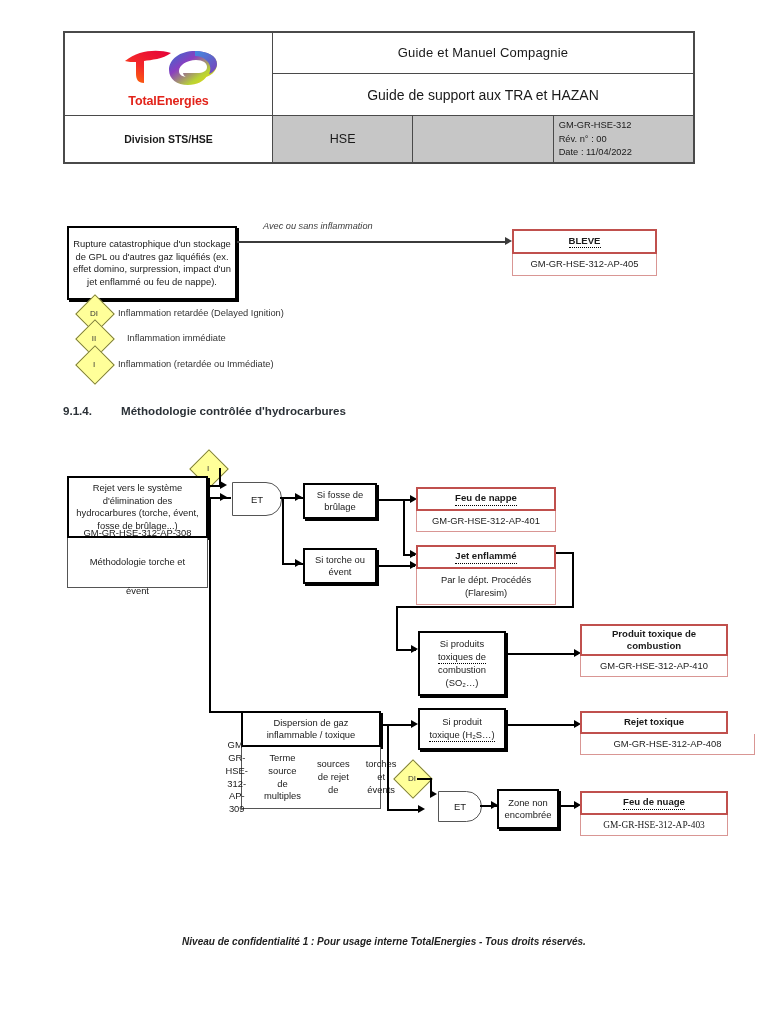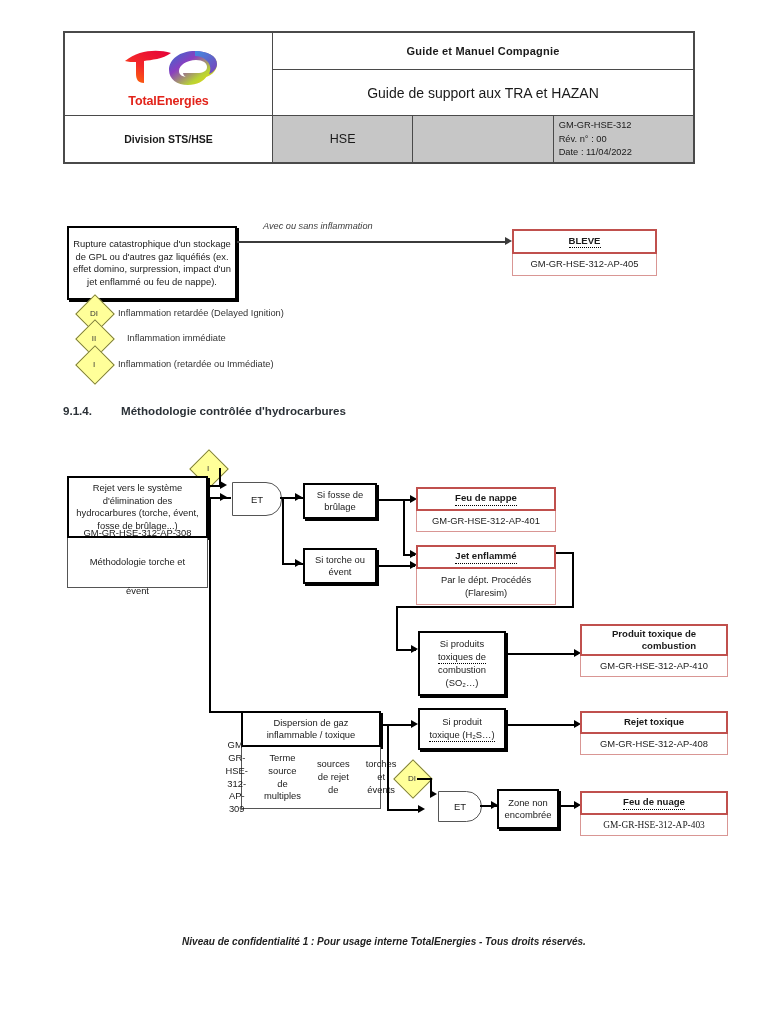--- a/index.html
+++ b/index.html
@@ -8,21 +8,21 @@
     font-family:"Liberation Sans","DejaVu Sans",sans-serif;
     color:#1a1a1a;
   }
   .abs{position:absolute;box-sizing:border-box;}
 
   
   #doc-header{left:63px;top:31px;width:632px;height:133px;border:1.5px solid #4a4a4a;}
   #doc-header table{border-collapse:collapse;width:100%;height:100%;table-layout:fixed;}
   #doc-header td{border:1.5px solid #4a4a4a;text-align:center;vertical-align:middle;}
   .hdr-logo-cell{width:205px;}
-  .hdr-title1{font-weight:bold;font-size:11px;letter-spacing:.2px;}
+  .hdr-title1{font-weight:normal;font-size:13px;letter-spacing:.2px;}
   .hdr-title2{font-size:14px;}
   .hdr-div{font-weight:bold;font-size:10.5px;}
   .hdr-hse{font-size:12.5px;background:#c6c6c6;}
   .hdr-blank{background:#c6c6c6;}
   .hdr-meta{background:#c6c6c6;text-align:left !important;padding:3px 5px;font-size:9.3px;line-height:1.42;}
 
   
   .logo-wrap{display:flex;flex-direction:column;align-items:center;justify-content:center;}
   .logo-mark{width:104px;height:52px;}
   .logo-word{font-weight:bold;font-size:12.5px;color:#e2231a;letter-spacing:-0.1px;margin-top:1px;}
@@ -34,21 +34,21 @@
     font-size:9.4px;line-height:1.33;padding:2px 4px;
   }
   .nbox.shadow{box-shadow:2px 2px 0 #000;}
   .subbox{
     border:1px solid #555;border-top:none;background:#fff;
     display:flex;align-items:center;justify-content:center;text-align:center;
     font-size:9.4px;line-height:1.35;padding:2px 4px;gap:16px;
   }
   .rbox{
     border:2.5px solid #c0504d;background:#fff;
-    display:flex;align-items:center;justify-content:center;text-align:right;
+    display:flex;align-items:center;justify-content:center;text-align:center;
     font-weight:bold;font-size:9.6px;line-height:1.3;padding:3px 4px;
   }
   .rsub{
     border:1px solid #d99694;border-top:none;background:#fff;
     display:flex;align-items:center;justify-content:center;text-align:center;
     font-size:9.4px;line-height:1.3;padding:2px 4px;
   }
   .dotted-u-in{border-bottom:1.4px dotted #000;}
 
   
@@ -301,21 +301,21 @@
 <div class="abs nbox shadow" style="left:418px;top:708px;width:88px;height:42px;flex-direction:column;">
   <div>Si produit</div>
   <div class="dotted-u-in">toxique (H₂S…)</div>
 </div>
 <div class="abs ln lnh ln-k" style="left:506px;top:724px;width:72px;"></div>
 <div class="abs arw arw-r" style="left:574px;top:720px;"></div>
 
 <div class="abs rbox" style="left:580px;top:711px;width:148px;height:23px;">
   <span>Rejet toxique</span>
 </div>
-<div class="abs rsub" style="left:580px;top:734px;width:148px;height:21px;text-align:center;">
+<div class="abs rsub" style="left:580px;top:734px;width:175px;height:21px;text-align:center;">
   <span>GM-GR-HSE-312-AP-408</span>
 </div>
 
 <div class="dwrap" style="left:399px;top:765px;">
   <div class="diamond"></div>
   <div class="diamond-lbl">DI</div>
 </div>
 <div class="abs ln lnv ln-k" style="left:430px;top:778px;height:16px;"></div>
 <div class="abs ln lnh ln-k" style="left:417px;top:778px;width:15px;"></div>
 <div class="abs arw arw-r" style="left:430px;top:790px;"></div>

